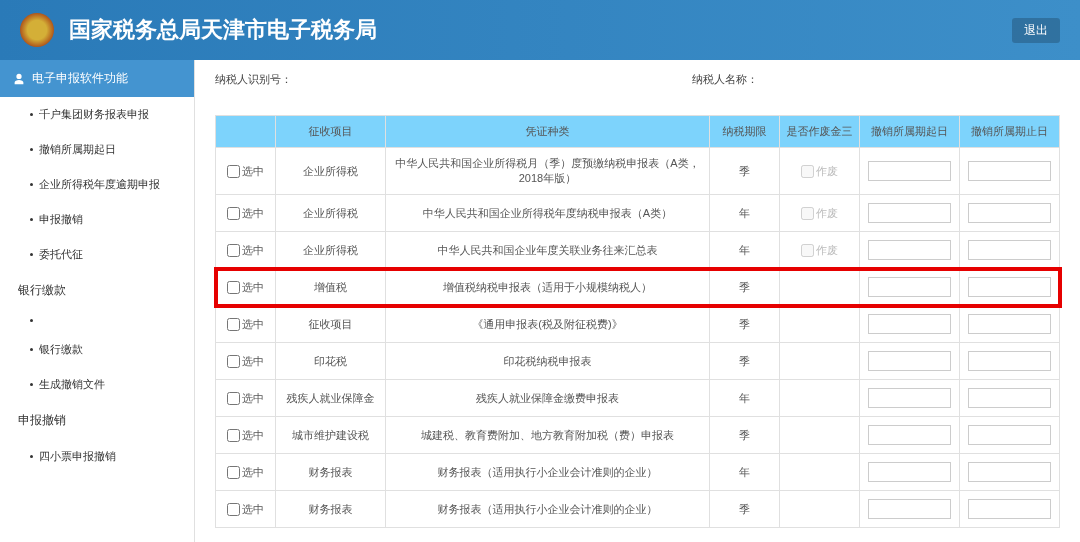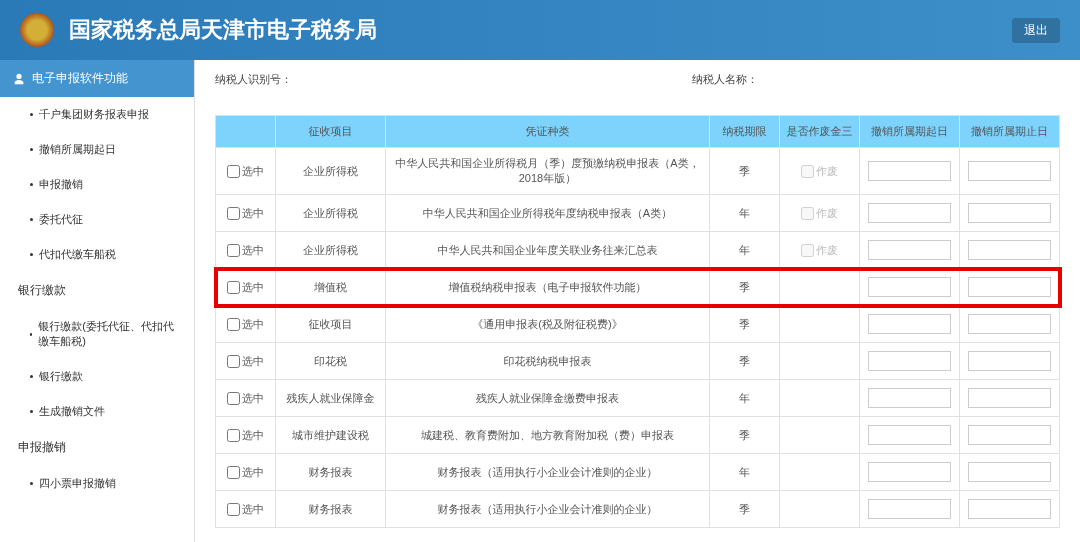--- a/index.html
+++ b/index.html
@@ -100,36 +100,35 @@
         <div class="sidebar-item sub">
           <span class="bullet"></span>
           <span>千户集团财务报表申报</span>
         </div>
         <div class="sidebar-item sub">
           <span class="bullet"></span>
           <span>撤销所属期起日</span>
         </div>
         <div class="sidebar-item sub">
           <span class="bullet"></span>
+          <span>企业所得税年度逾期申报</span>
+        </div>
+        <div class="sidebar-item sub">
+          <span class="bullet"></span>
           <span>申报撤销</span>
         </div>
         <div class="sidebar-item sub">
           <span class="bullet"></span>
           <span>委托代征</span>
-        </div>
-        <div class="sidebar-item sub">
-          <span class="bullet"></span>
-          <span>代扣代缴车船税</span>
         </div>
         <div class="sidebar-item group">
           <span>银行缴款</span>
         </div>
         <div class="sidebar-item sub">
           <span class="bullet"></span>
-          <span>银行缴款(委托代征、代扣代缴车船税)</span>
         </div>
         <div class="sidebar-item sub">
           <span class="bullet"></span>
           <span>银行缴款</span>
         </div>
         <div class="sidebar-item sub">
           <span class="bullet"></span>
           <span>生成撤销文件</span>
         </div>
         <div class="sidebar-item group">
@@ -186,21 +185,21 @@
             <td>企业所得税</td>
             <td>中华人民共和国企业年度关联业务往来汇总表</td>
             <td>年</td>
             <td><input type="checkbox" disabled="" style=""><span class="check-label disabled-text">作废</span></td>
             <td class="input-cell"><input type="text" style=""></td>
             <td class="input-cell"><input type="text" style=""></td>
           </tr>
           <tr class="highlight-row">
             <td class="check-cell"><input type="checkbox" style=""><span class="check-label">选中</span></td>
             <td>增值税</td>
-            <td>增值税纳税申报表（电子申报软件功能）</td>
+            <td>增值税纳税申报表（适用于小规模纳税人）</td>
             <td>季</td>
             <td></td>
             <td class="input-cell"><input type="text" style=""></td>
             <td class="input-cell"><input type="text" style=""></td>
           </tr>
           <tr>
             <td class="check-cell"><input type="checkbox" style=""><span class="check-label">选中</span></td>
             <td>征收项目</td>
             <td>《通用申报表(税及附征税费)》</td>
             <td>季</td>

